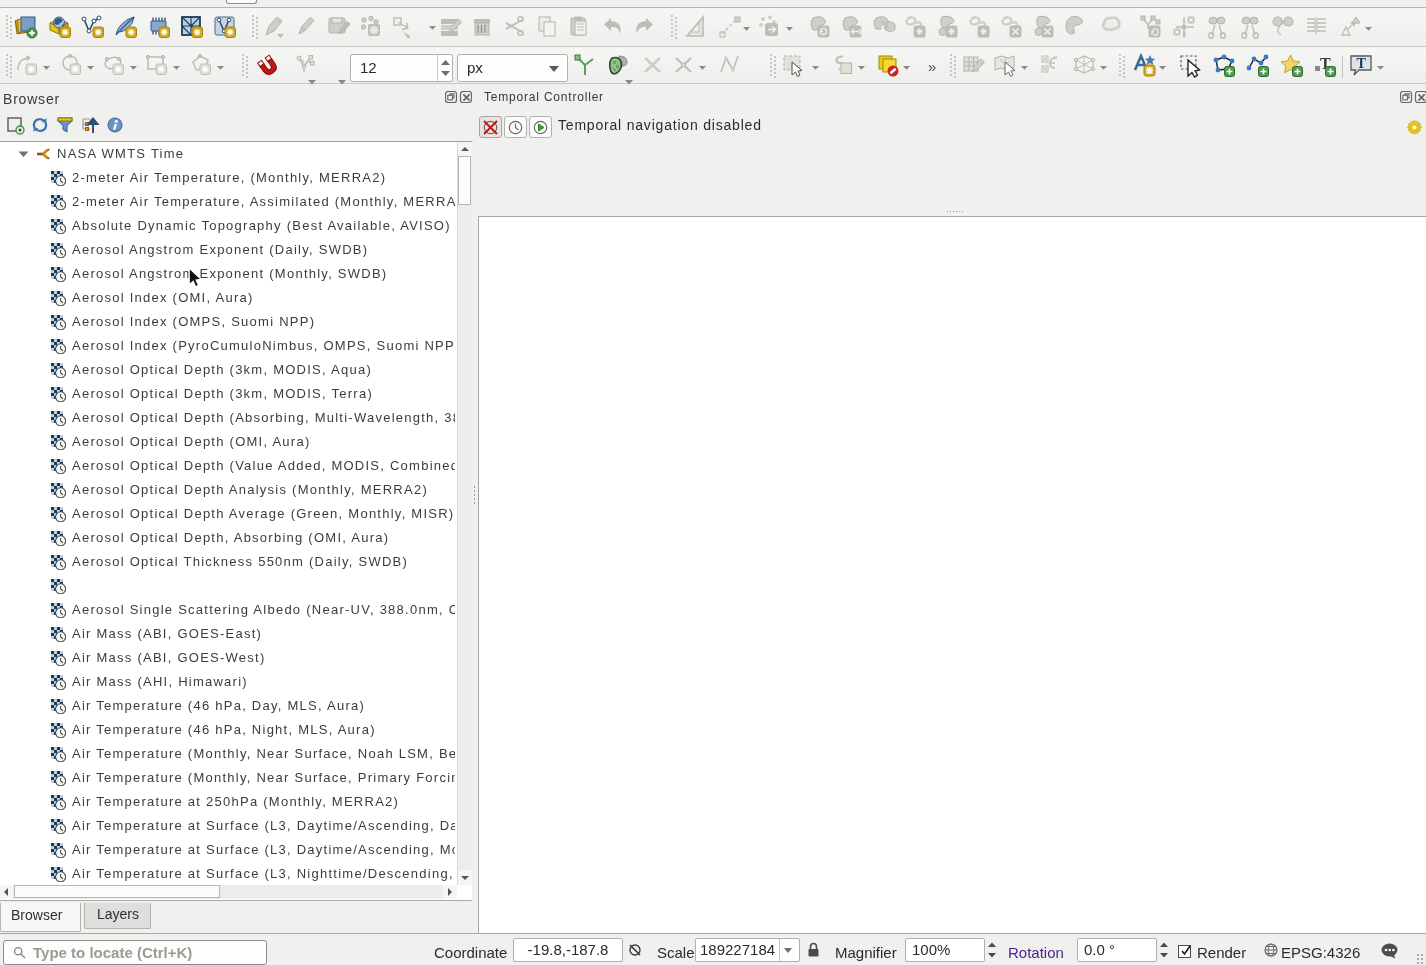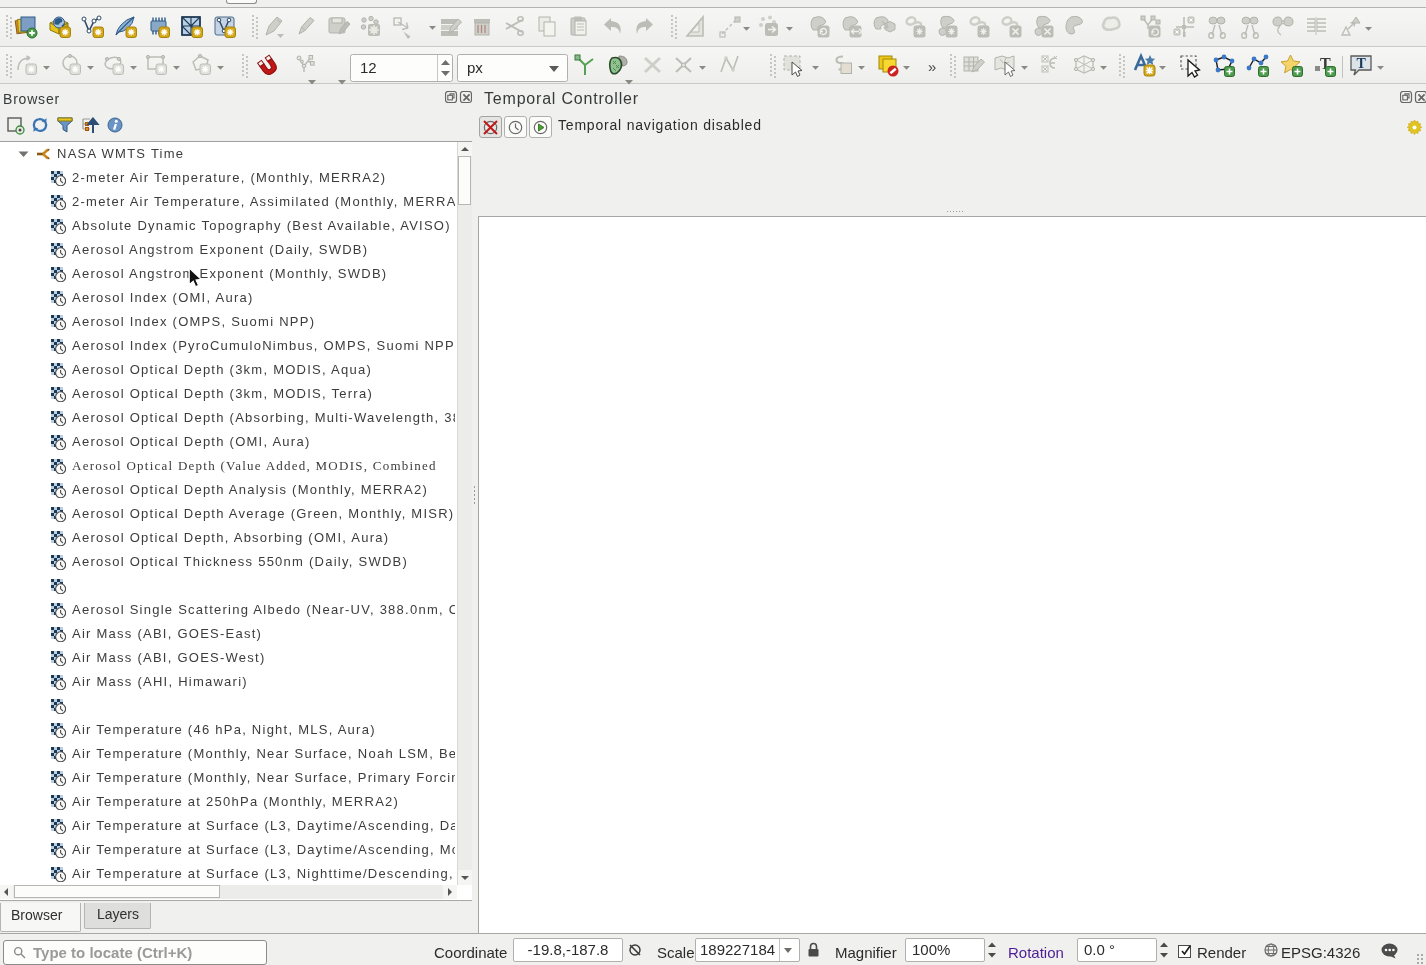--- a/index.html
+++ b/index.html
@@ -736,21 +736,21 @@
 <div class="treerow" style="top:288px;">
         <svg class="witm" style="left:51px;">
           <use href="#wmts"></use>
         </svg>
         <span style="position:absolute;left:72px;">Aerosol Optical Depth (OMI, Aura)</span>
       </div>
 <div class="treerow" style="top:312px;">
         <svg class="witm" style="left:51px;">
           <use href="#wmts"></use>
         </svg>
-        <span style="position:absolute;left:72px;font-family:Liberation Serif, serif;">Aerosol Optical Depth (Value Added, MODIS, Combined</span>
+        <span style="position:absolute;left:72px;">Aerosol Optical Depth (Value Added, MODIS, Combined</span>
       </div>
 <div class="treerow" style="top:336px;">
         <svg class="witm" style="left:51px;">
           <use href="#wmts"></use>
         </svg>
         <span style="position:absolute;left:72px;">Aerosol Optical Depth Analysis (Monthly, MERRA2)</span>
       </div>
 <div class="treerow" style="top:360px;">
         <svg class="witm" style="left:51px;">
           <use href="#wmts"></use>
@@ -795,20 +795,21 @@
 <div class="treerow" style="top:504px;">
         <svg class="witm" style="left:51px;">
           <use href="#wmts"></use>
         </svg>
         <span style="position:absolute;left:72px;">Air Mass (ABI, GOES-West)</span>
       </div>
 <div class="treerow" style="top:552px;">
         <svg class="witm" style="left:51px;">
           <use href="#wmts"></use>
         </svg>
+        <span style="position:absolute;left:72px;">Air Temperature (46 hPa, Day, MLS, Aura)</span>
       </div>
 <div class="treerow" style="top:576px;">
         <svg class="witm" style="left:51px;">
           <use href="#wmts"></use>
         </svg>
         <span style="position:absolute;left:72px;">Air Temperature (46 hPa, Night, MLS, Aura)</span>
       </div>
 <div class="treerow" style="top:600px;">
         <svg class="witm" style="left:51px;">
           <use href="#wmts"></use>
@@ -873,21 +874,21 @@
     </svg>
   <div class="abs" style="left:0;top:900px;width:472px;height:1px;background:#a8a8a4;"></div>
 
   <div class="abs" style="left:0;top:903px;width:81px;height:29px;background:#f7f7f6;border:1px solid #b4b4b0;border-top:none;border-radius:0 0 2px 2px;box-sizing:border-box;"></div>
   <div class="abs" style="left:11px;top:907px;font-size:14px;color:#2f2f2f;">Browser</div>
   <div class="abs" style="left:84px;top:903px;width:67px;height:26px;background:#dededc;border:1px solid #b4b4b0;border-top:none;border-radius:0 0 2px 2px;box-sizing:border-box;"></div>
   <div class="abs" style="left:97px;top:906px;font-size:14px;color:#2f2f2f;">Layers</div>
 
   <div class="abs" style="left:473px;top:484px;width:3px;height:22px;background-image:radial-gradient(circle,#9a9a96 0.8px,transparent 1px);background-size:3px 4px;background-position:center;"></div>
 
-  <div class="abs" style="left:484px;top:90px;font-size:16px;letter-spacing:0.8px;color:#37393b;">Temporal Controller</div>
+  <div class="abs" style="left:484px;top:90px;font-size:12px;letter-spacing:0.8px;color:#37393b;">Temporal Controller</div>
   <svg class="abs" style="left:1400px;top:91px;" width="27" height="13" viewBox="0 0 27 13">
     <rect x="0.5" y="0.5" width="11" height="11" rx="2.5" fill="none" stroke="#666664" stroke-width="1.2"></rect>
     <rect x="2.8" y="4.3" width="4.6" height="4.6" fill="none" stroke="#666664" stroke-width="1.1"></rect>
     <path d="M5 4.2 V2.9 h4 v4 H7.6" fill="none" stroke="#666664" stroke-width="1.1"></path>
     <rect x="15.5" y="0.5" width="11" height="11" rx="2.5" fill="none" stroke="#666664" stroke-width="1.2"></rect>
     <path d="M18.4 3.4 l6.2 6.2 M24.6 3.4 l-6.2 6.2" stroke="#666664" stroke-width="1.7"></path>
   </svg>
 
   <div class="tbtn" style="left:479px;top:116px;background:#e5e5e3;border-color:#a4a4a0;"></div>
   <svg class="abs" style="left:482px;top:119px;" width="17" height="17" viewBox="0 0 17 17">

